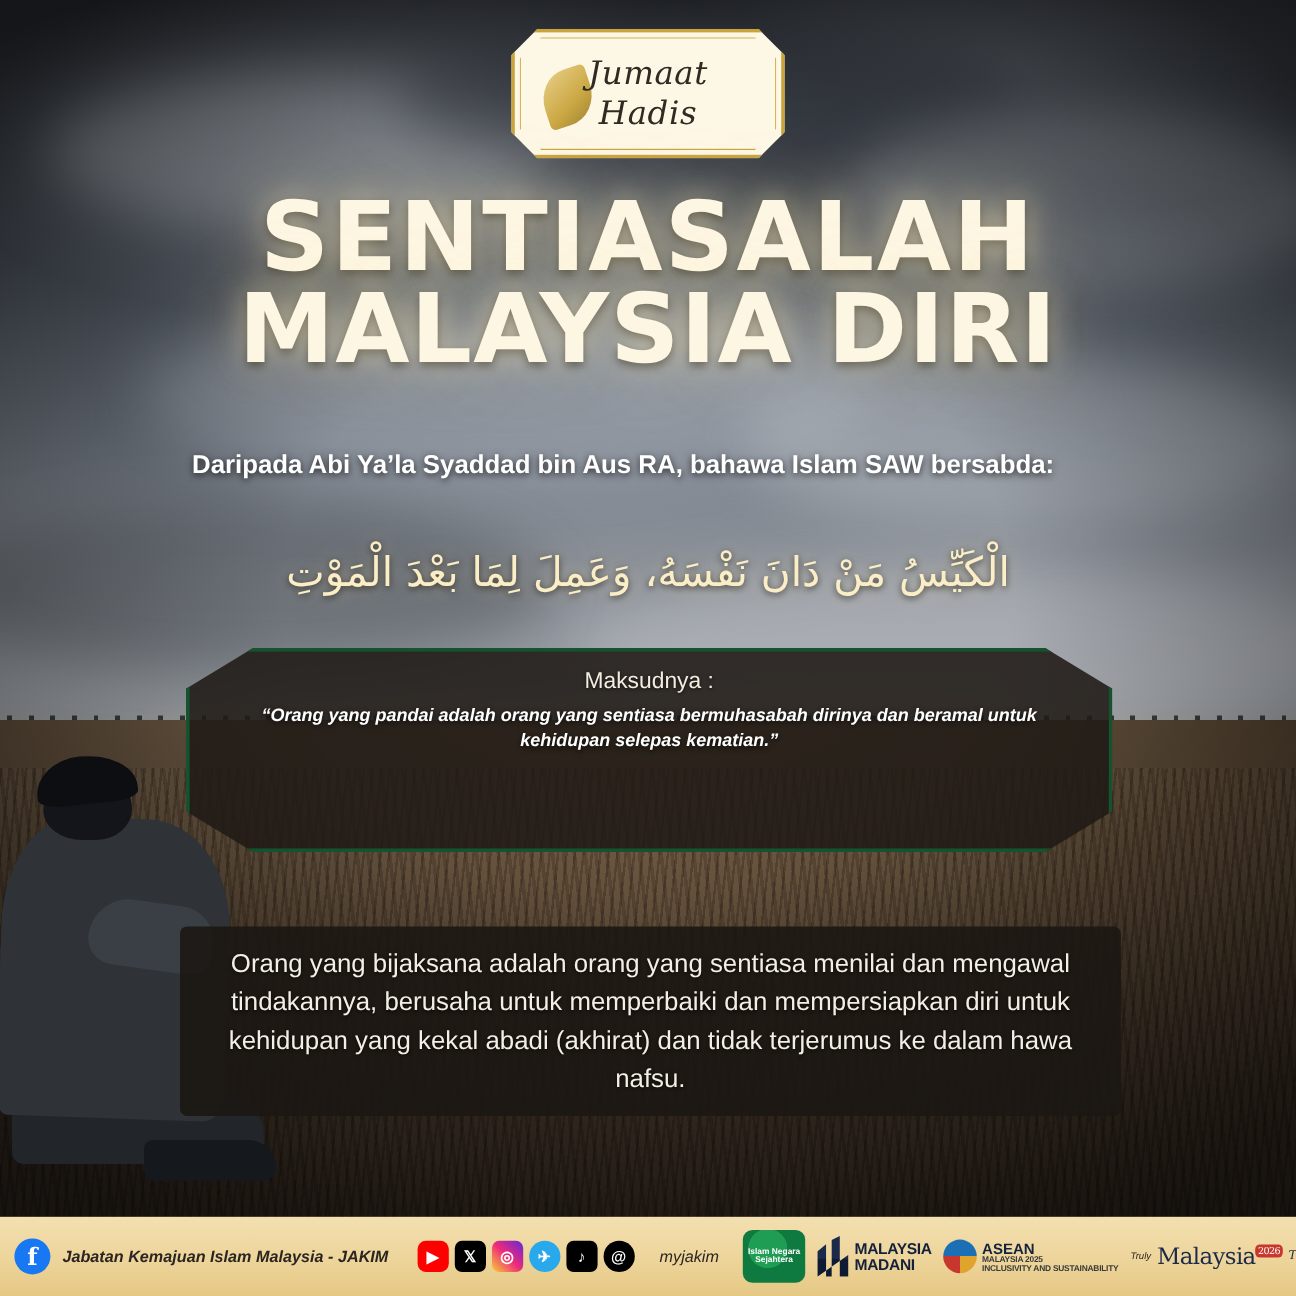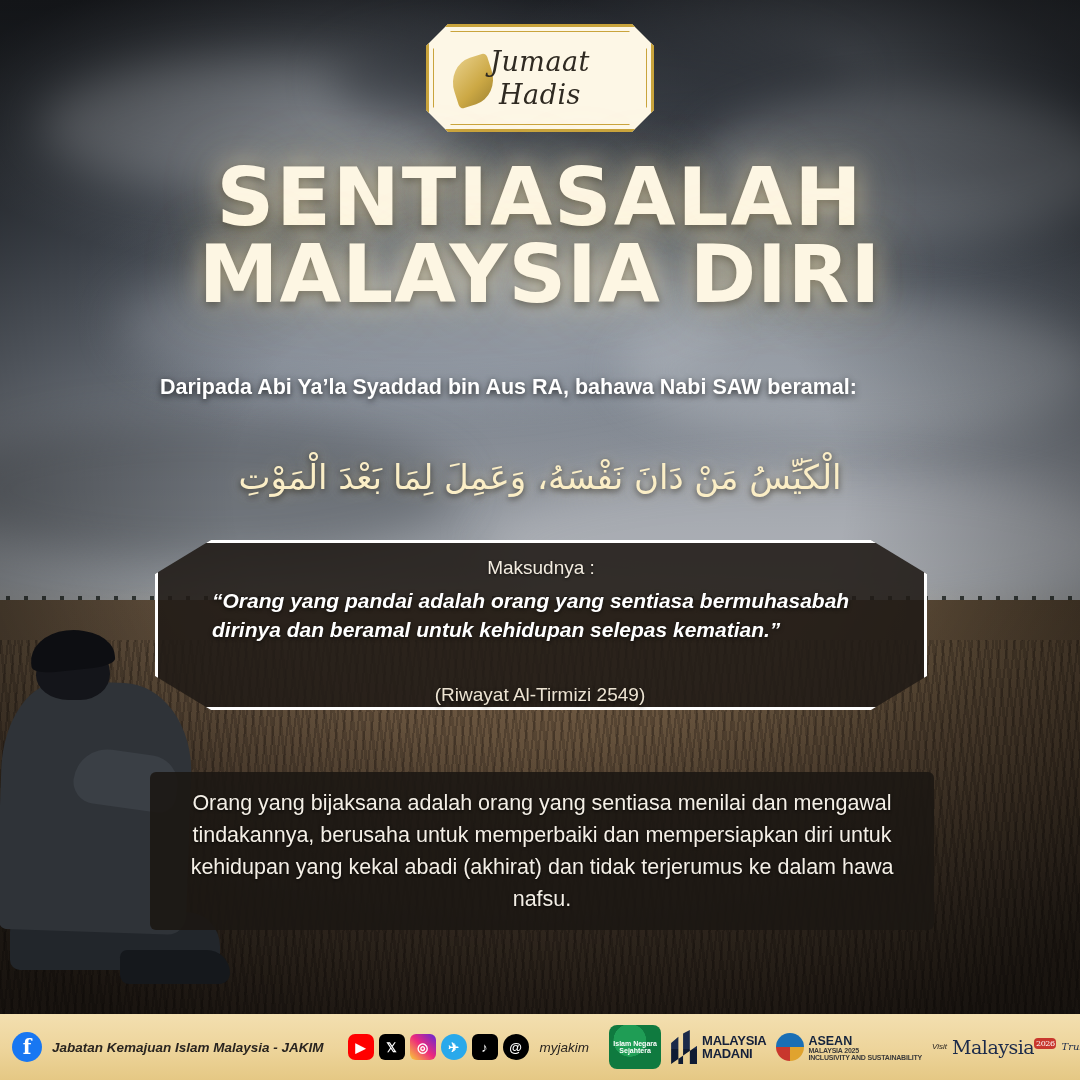--- a/index.html
+++ b/index.html
@@ -179,34 +179,34 @@
     font-family: "DejaVu Sans", sans-serif;
     font-size: 34px;
     line-height: 1.5;
     text-shadow: 0 0 16px rgba(255,232,170,0.45), 0 2px 6px rgba(0,0,0,0.7);
   }
 
   
   .panel-meaning {
     position: absolute; left: 155px; top: 540px; width: 772px; height: 170px;
     background: rgba(32,26,22,0.88);
-    border: 3px solid #ffffff;
+    border: 3px solid #14532d;
     clip-path: polygon(
       56px 0, 716px 0, 772px 34px, 772px 136px, 716px 170px,
       56px 170px, 0 136px, 0 34px);
     display: flex; flex-direction: column; align-items: center; justify-content: flex-start;
     padding: 14px 54px 0 54px;
   }
   .maksud-label {
     color: #f3ece0; font-size: 19px; margin-bottom: 8px;
     text-shadow: 0 1px 3px rgba(0,0,0,0.7);
   }
   .maksud-text {
-    color: #ffffff; font-size: 21px; font-style: italic; font-weight: bold;
-    line-height: 1.38; text-align: left;
+    color: #ffffff; font-size: 15px; font-style: italic; font-weight: bold;
+    line-height: 1.38; text-align: center;
     text-shadow: 0 1px 4px rgba(0,0,0,0.7);
   }
 
   .riwayat {
     position: absolute; left: 0; top: 684px; width: 1080px;
     text-align: center; color: #ece3d2; font-size: 19px;
     text-shadow: 0 2px 5px rgba(0,0,0,0.8);
   }
 
   
@@ -263,21 +263,21 @@
     display: flex; align-items: center; justify-content: center;
     color: #fff; font-size: 13px; font-weight: bold;
   }
   .s-yt { background: #ff0000; border-radius: 7px; }
   .s-x  { background: #000000; }
   .s-ig { background: linear-gradient(45deg, #f9ce34, #ee2a7b, #6228d7); }
   .s-tg { background: #29a9eb; border-radius: 50%; }
   .s-tt { background: #000000; }
   .s-th { background: #000000; border-radius: 50%; }
   .handle {
-    font-size: 13.5px; font-style: italic; color: #2a2520; margin-left: 6px; white-space: nowrap;
+    font-size: 13.5px; font-style: italic; color: #2a2520; margin-left: 16px; white-space: nowrap;
   }
   .spacer { flex: 1 1 auto; }
 
   .logo-chip {
     display: flex; align-items: center; gap: 5px;
     flex: 0 0 auto;
   }
   .chip-tm {
     width: 52px; height: 44px;
     background: radial-gradient(circle at 40% 35%, #1f9d55 0 38%, #0f7a3f 39% 100%);
@@ -352,30 +352,29 @@
       <div class="logo-l1">Jumaat</div>
       <div class="logo-l2">Hadis</div>
     </div>
   </div>
 
   <div class="headline">
     <span>SENTIASALAH</span>
     <span class="l2">MALAYSIA DIRI</span>
   </div>
 
-  <div class="intro">Daripada Abi Ya’la Syaddad bin Aus RA, bahawa Nabi SAW beramal:</div>
+  <div class="intro">Daripada Abi Ya’la Syaddad bin Aus RA, bahawa Islam SAW bersabda:</div>
 
   <div class="arabic">الْكَيِّسُ مَنْ دَانَ نَفْسَهُ، وَعَمِلَ لِمَا بَعْدَ الْمَوْتِ</div>
 
   <div class="panel-meaning">
     <div class="maksud-label">Maksudnya :</div>
     <div class="maksud-text">“Orang yang pandai adalah orang yang sentiasa bermuhasabah dirinya dan beramal untuk kehidupan selepas kematian.”</div>
   </div>
 
-  <div class="riwayat">(Riwayat Al-Tirmizi 2549)</div>
 
 
   <div class="panel-exp">
     <p>Orang yang bijaksana adalah orang yang sentiasa menilai dan mengawal tindakannya, berusaha untuk memperbaiki dan mempersiapkan diri untuk kehidupan yang kekal abadi (akhirat) dan tidak terjerumus ke dalam hawa nafsu.</p>
   </div>
 
   <div class="footer">
     <div class="fb-badge">f</div>
     <div class="fb-text">Jabatan Kemajuan Islam Malaysia - JAKIM</div>
 
@@ -406,21 +405,21 @@
     <div class="logo-chip chip-asean">
       <div class="asean-mark"></div>
       <div class="asean-text">
         <span>ASEAN</span>
         <small>MALAYSIA 2025</small>
         <small>INCLUSIVITY AND SUSTAINABILITY</small>
       </div>
     </div>
 
     <div class="logo-chip chip-visit">
-      <div class="visit-top">Visit</div>
+      <div class="visit-top">Truly</div>
       <div class="visit-main">
         <span>Malaysia</span><span class="yr">2026</span>
       </div>
       <div class="visit-sub">Truly Asia</div>
     </div>
   </div>
 
 </div>
 
 </body></html>

